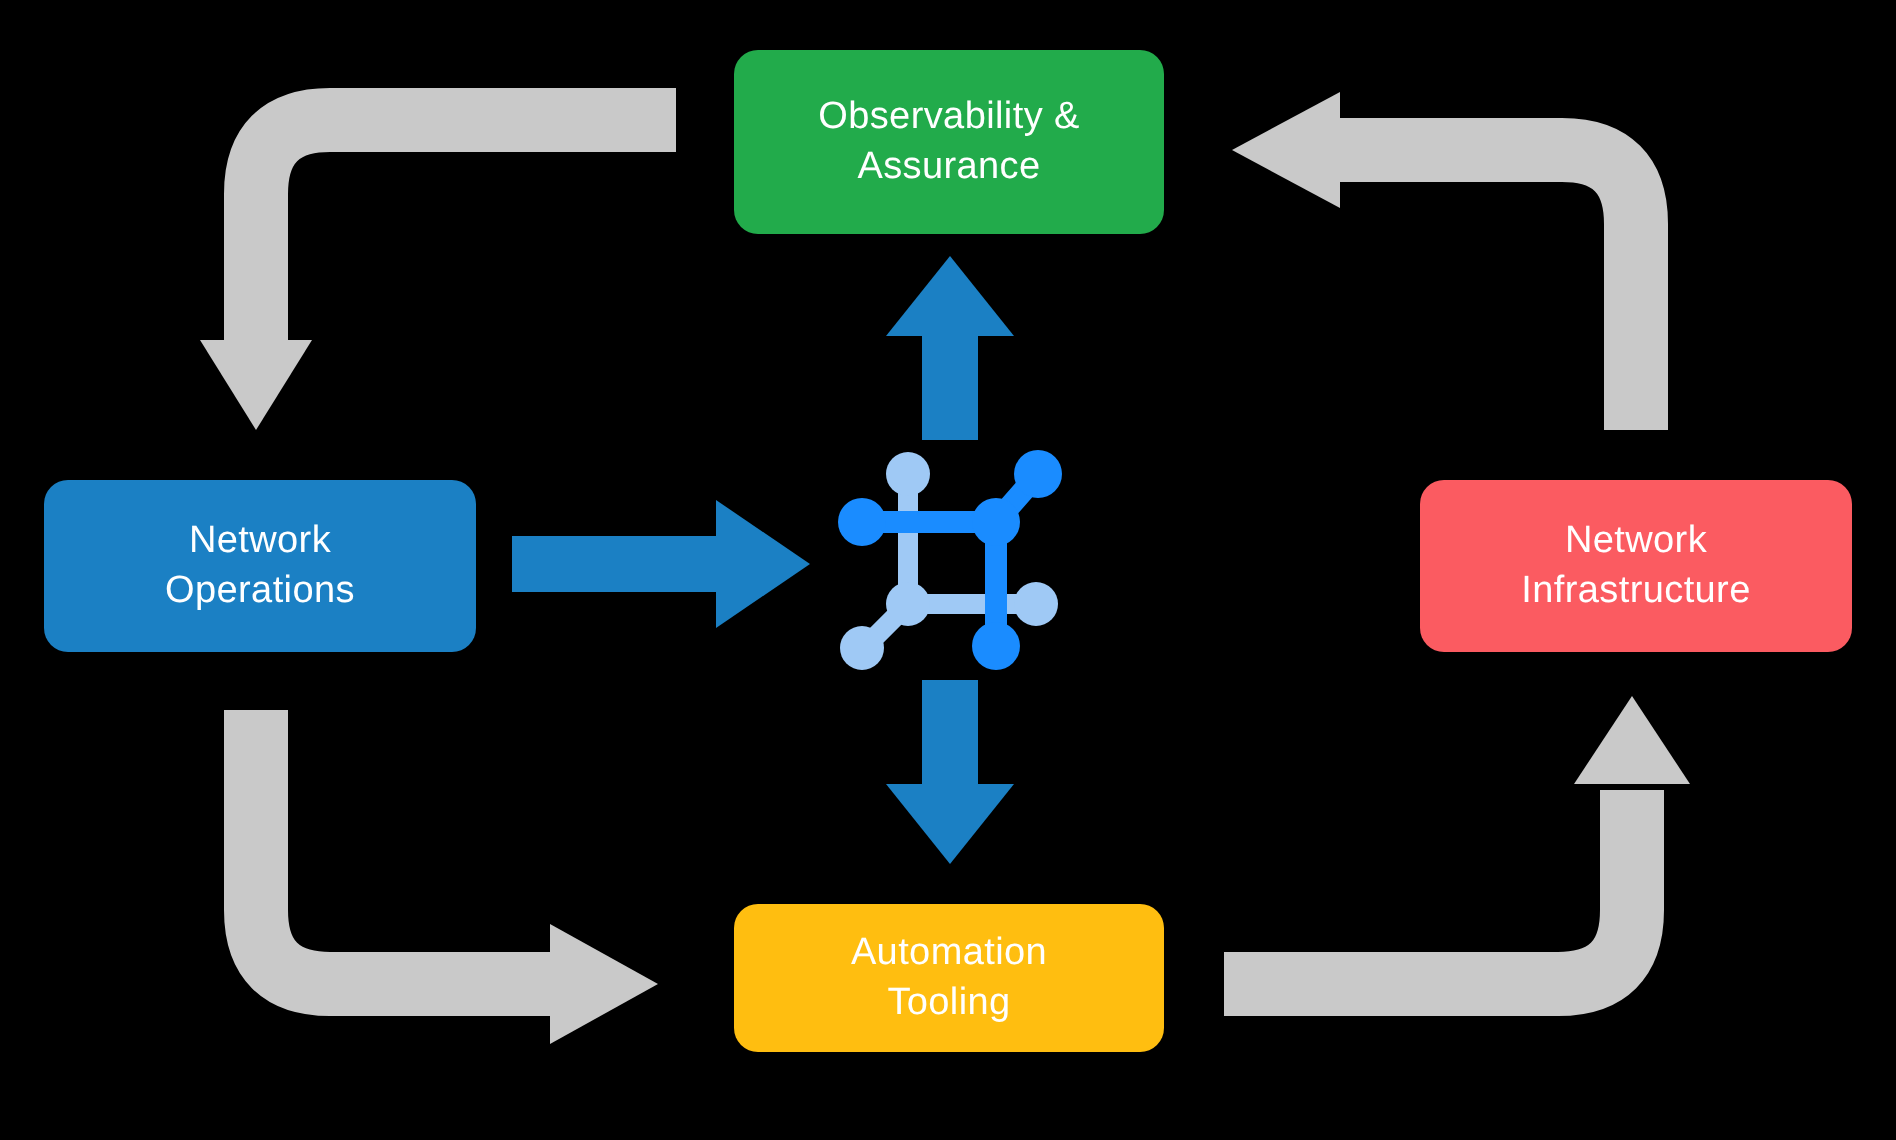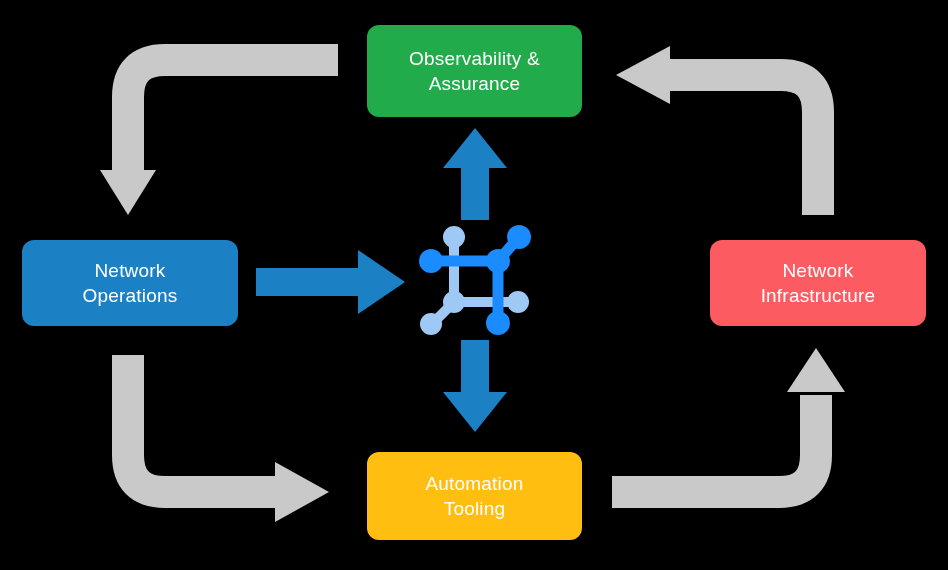--- a/index.html
+++ b/index.html
@@ -58,21 +58,21 @@
   #box-infrastructure {
     left: 710px;
     top: 240px;
     width: 216px;
     height: 86px;
   }
   #box-automation {
     left: 367px;
     top: 452px;
     width: 215px;
-    height: 88px;
+    height: 74px;
   }
   .center-icon {
     position: absolute;
     left: 418px;
     top: 220px;
     width: 116px;
     height: 116px;
     z-index: 6;
   }
 </style>

